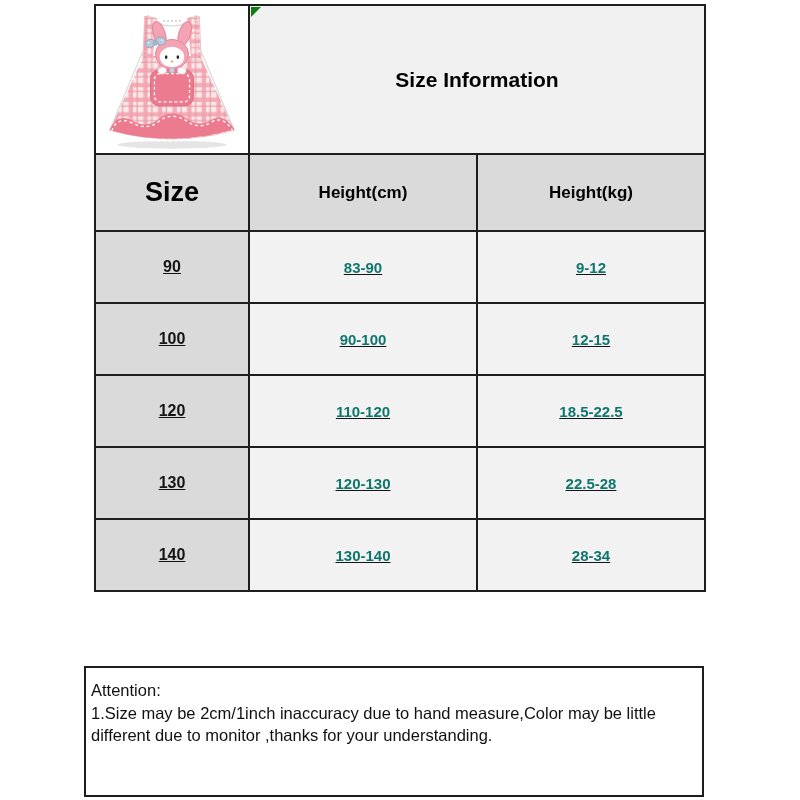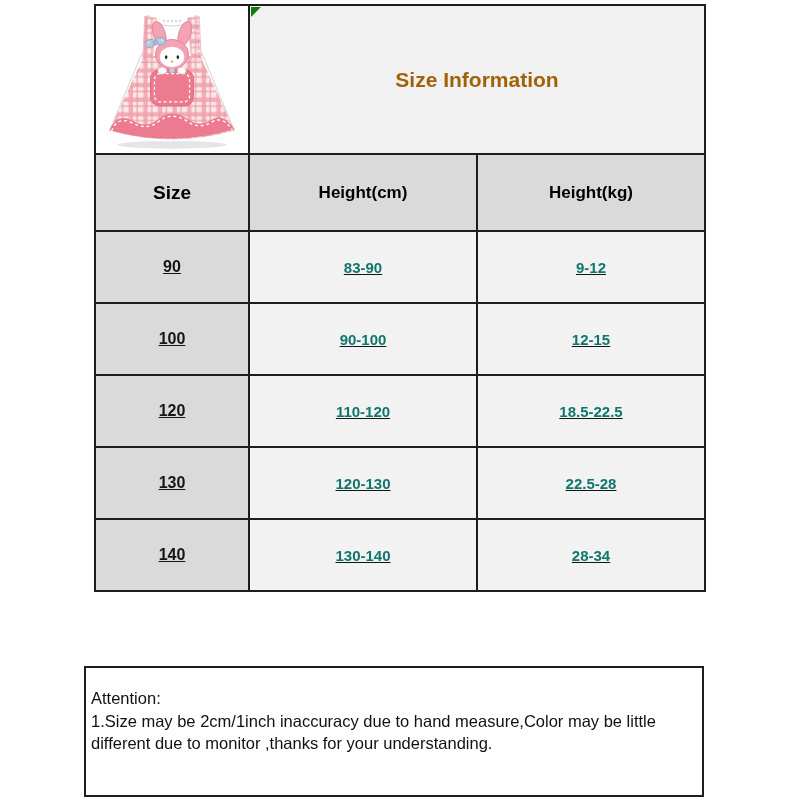--- a/index.html
+++ b/index.html
@@ -17,38 +17,38 @@
   }
   table.size-chart td, table.size-chart th {
     border:2px solid #1e1e1e;
     text-align:center; vertical-align:middle; padding:0;
   }
   .img-row  { height:149px; }
   .img-cell { background:#ffffff; }
   .img-cell svg { display:block; margin:0 auto; }
   .info-cell {
     background:#f1f1f1; position:relative;
-    font-weight:bold; font-size:21px; color:#a16207;
+    font-weight:bold; font-size:21px; color:#000000;
   }
   .corner-marker {
     position:absolute; left:1px; top:1px; width:0; height:0;
     border-top:10px solid #0f7d10; border-right:10px solid transparent;
   }
   .head-row { height:77px; }
   .head-row th { background:#dadada; font-weight:bold; font-size:17px; color:#000; }
-  .head-row th.size-head { font-size:19px;margin-left:16px; }
+  .head-row th.size-head { font-size:27px;margin-left:16px; }
   .data-row { height:72px;text-decoration:underline; }
   .size-col  { background:#dadada; font-weight:bold; font-size:16px; }
   .data-cell { background:#f2f2f2; font-weight:bold; font-size:15px; color:#0f766e; }
 
   
   .attention {
     position:absolute; left:84px; top:666px; width:620px; height:131px;
     box-sizing:border-box; border:2px solid #1e1e1e; background:#ffffff;
-    font-size:16.5px; line-height:22.5px; padding:19px 4px 0 5px; color:#111;
+    font-size:16.5px; line-height:22.5px; padding:11px 4px 0 5px; color:#111;
   }
 </style>
 </head>
 <body>
 
 <div class="stage">
 
   <table class="size-chart">
     <colgroup>
       <col style="width:154px">

